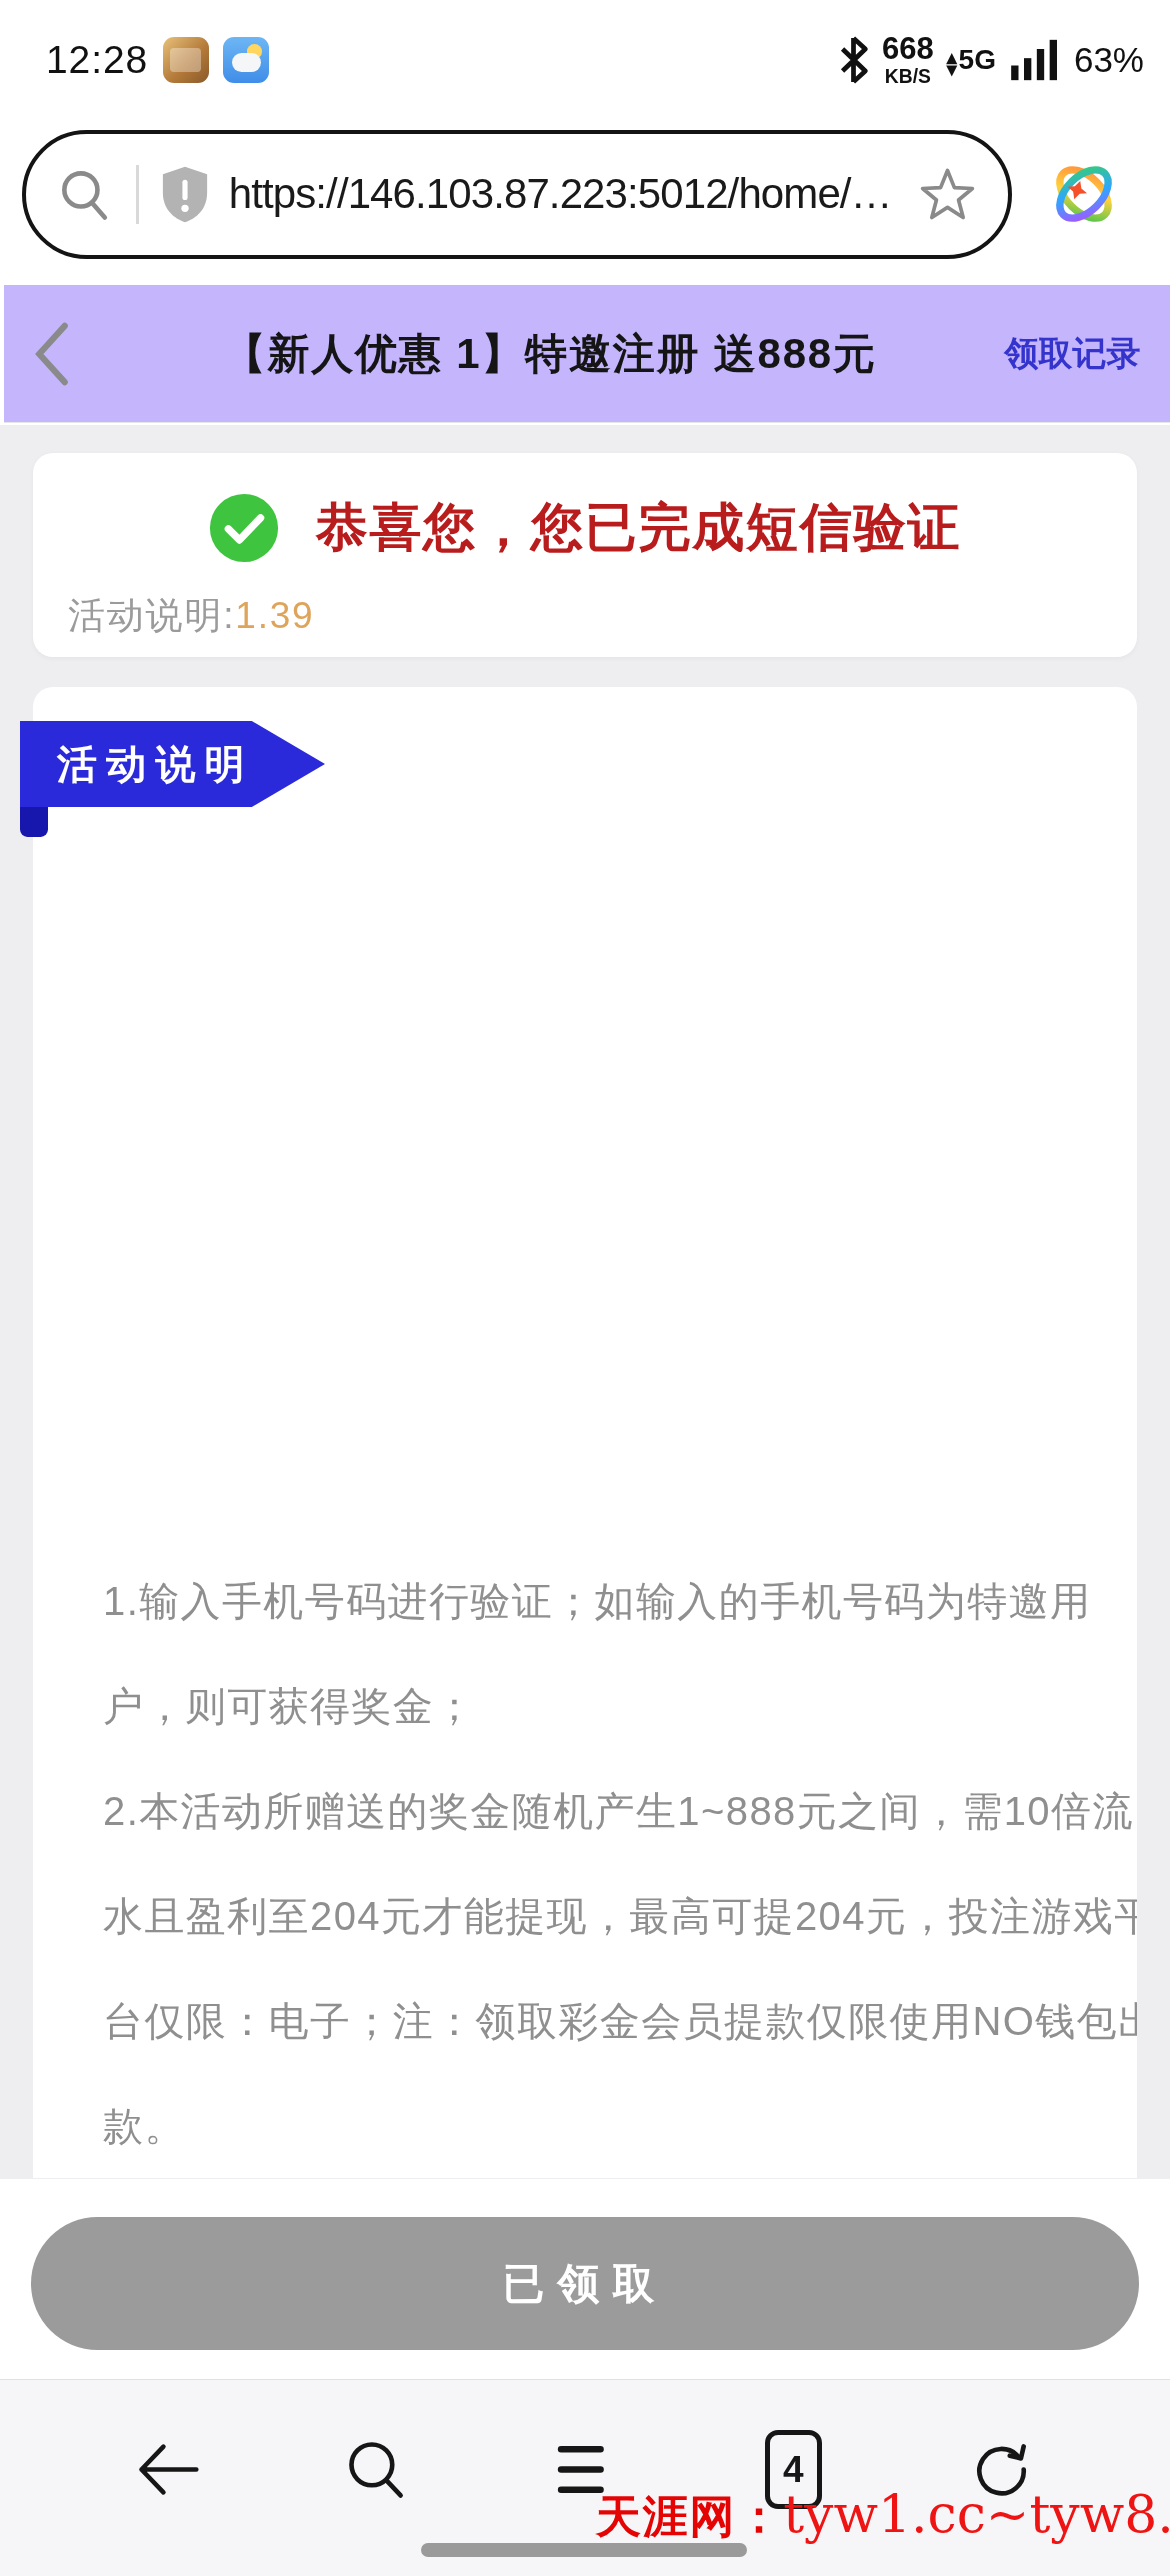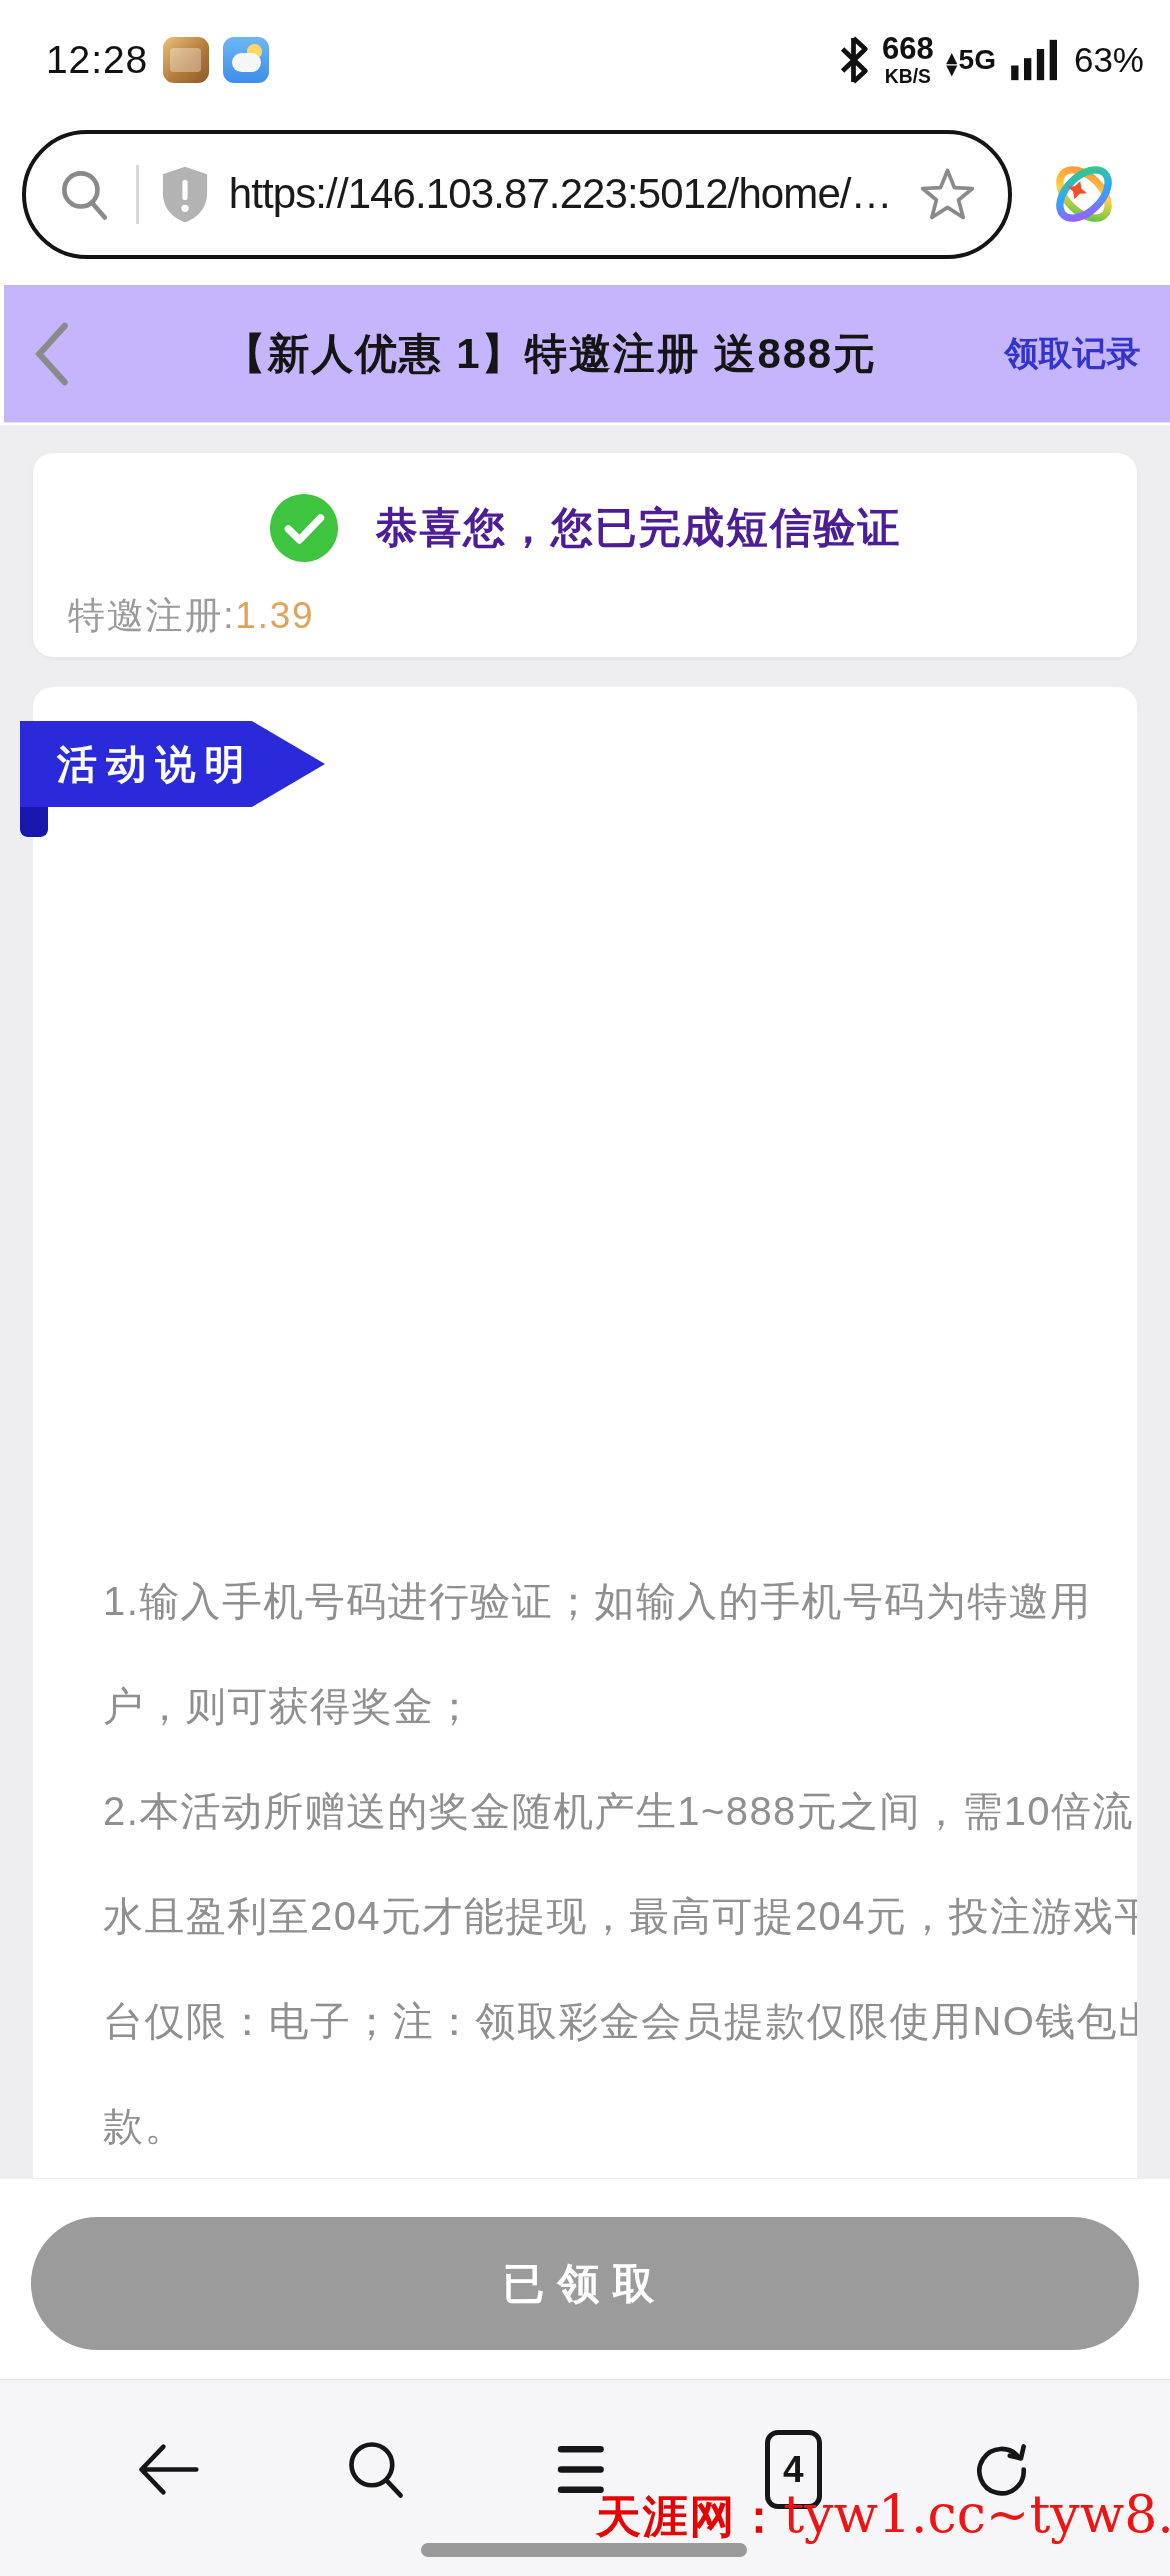--- a/index.html
+++ b/index.html
@@ -41,21 +41,21 @@
   .pg-title { flex:1; text-align:center; font-size:42px; font-weight:800; color:#151515; letter-spacing:1.8px; }
   .pg-action { font-size:34px; font-weight:700; color:#3434cd; margin-right:5.5px; white-space:nowrap; }
 
   
   .page-bg { position:absolute; top:425px; left:0; width:100%; height:1754px; background:#eeeef1; }
 
   
   .success-card { position:absolute; top:453px; left:33px; width:1104px; height:204px; background:#fff; border-radius:20px;
     box-shadow:0 1.8px 5.5px rgba(0,0,0,.04); }
   .succ-row { position:absolute; top:40px; left:0; width:100%; display:flex; align-items:center; justify-content:center; gap:37px; }
-  .succ-msg { font-size:42px; font-weight:800; color:#4c1d95; letter-spacing:1.8px; }
+  .succ-msg { font-size:52px; font-weight:800; color:#b91c1c; letter-spacing:1.8px; }
   .bonus-line { position:absolute; left:35px; top:138px; font-size:37px; color:#9b9b9b; letter-spacing:1.8px; }
   .bonus-line .val { color:#dfa45c; }
 
   
   .rules-card { position:absolute; top:687px; left:33px; width:1104px; height:1491px; background:#fff; border-radius:20px 20px 0 0; overflow:hidden; }
   .ribbon-fold { position:absolute; top:789px; left:20px; width:28px; height:48px; background:#1717ad; border-radius:0 0 7.4px 7.4px; }
   .ribbon { position:absolute; top:721px; left:20px; width:305px; height:86px; background:#2a2ada;
     clip-path:polygon(0 0, 76% 0, 100% 50%, 76% 100%, 0 100%);
     display:flex; align-items:center;font-family:Liberation Serif, serif; }
   .ribbon span { color:#fff; font-size:40px; font-weight:800; letter-spacing:9.2px; padding-left:37px; }
@@ -187,21 +187,21 @@
     <div class="succ-row">
       <span>
         <svg width="70" height="70" viewBox="0 0 76 76">
             <circle cx="38" cy="38" r="37" fill="#3ec43e"></circle>
             <path d="M21 39 L33 51 L56 27" stroke="#fff" stroke-width="8" fill="none" stroke-linecap="round" stroke-linejoin="round"></path>
           </svg>
       </span>
       <span class="succ-msg">恭喜您，您已完成短信验证</span>
     </div>
     <div class="bonus-line">
-      <span>特邀注册:</span><span class="val">1.39</span>
+      <span>活动说明:</span><span class="val">1.39</span>
     </div>
   </div>
 
   <div class="rules-card">
     <div class="rules-text">
         <p class="rule">1.输入手机号码进行验证；如输入的手机号码为特邀用户，则可获得奖金；</p>
         <p class="rule">2.本活动所赠送的奖金随机产生1~888元之间，需10倍流水且盈利至204元才能提现，最高可提204元，投注游戏平台仅限：电子；注：领取彩金会员提款仅限使用NO钱包出款。</p>
       </div>
   </div>
   <div class="ribbon-fold"></div>

